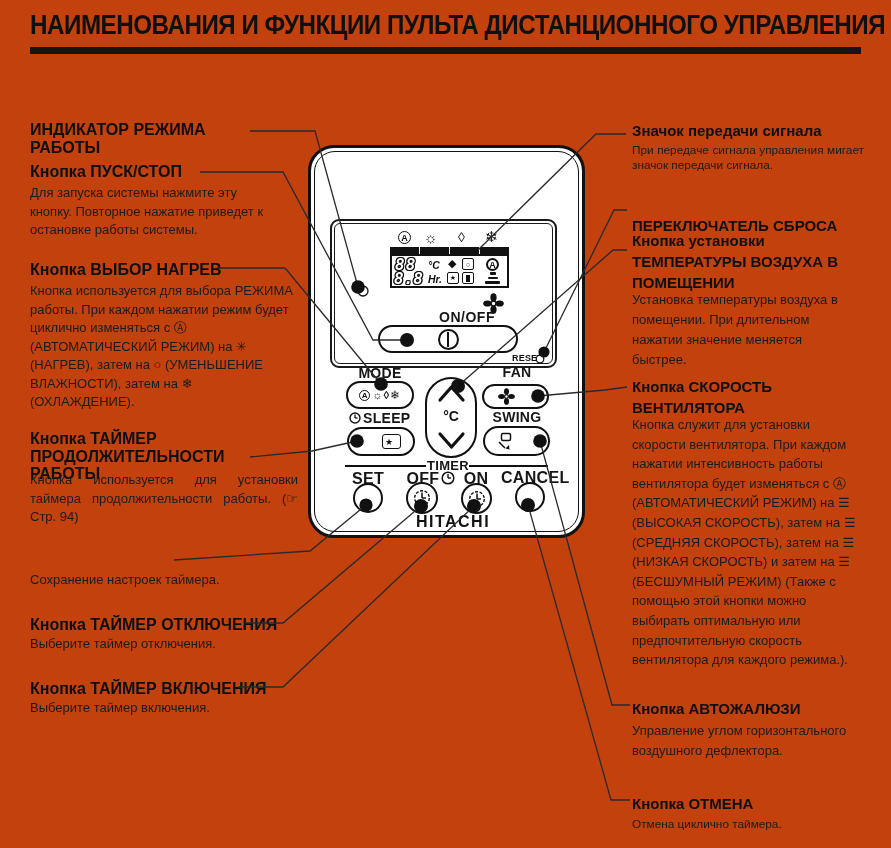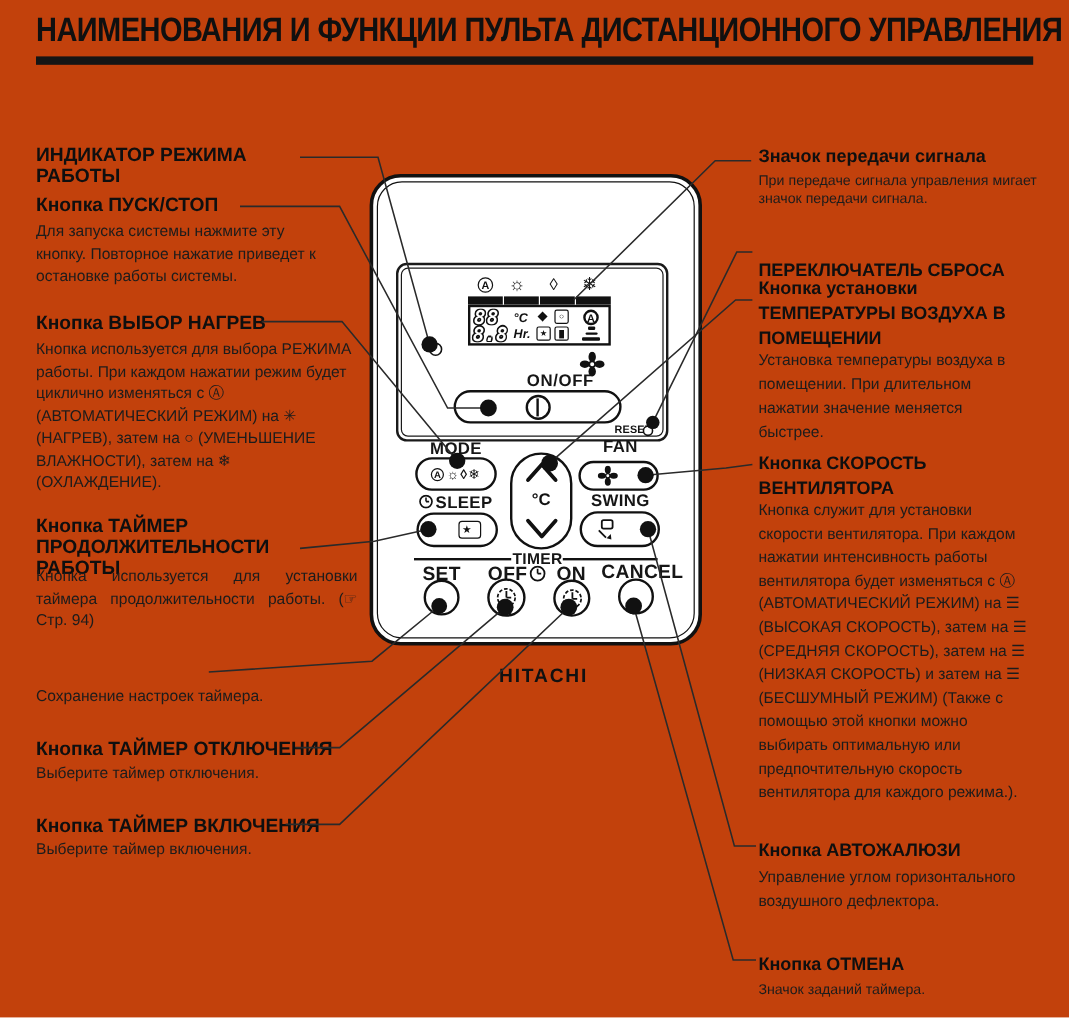--- a/index.html
+++ b/index.html
@@ -39,21 +39,21 @@
            display:flex;align-items:center;justify-content:center;font-size:7px;color:#111;}
   .fanbars{position:absolute;width:15px;height:12px;display:flex;flex-direction:column;justify-content:space-between;align-items:center;}
   .fanbars>i{display:block;background:#111;height:2.6px;border-radius:1px;}
   .pill{border:2px solid #111;border-radius:15px;box-sizing:border-box;background:#fff;
         display:flex;align-items:center;justify-content:center;gap:2px;}
   .rlab{font-size:14px;font-weight:bold;color:#161616;letter-spacing:0.3px;}
   .rlab-sm{font-size:16px;}
   .circle-btn{border:2px solid #111;border-radius:50%;box-sizing:border-box;background:#fff;
               display:flex;align-items:center;justify-content:center;}
   .timer-rule{height:1.6px;background:#111;}
-  .brand{font-size:16px;font-weight:bold;letter-spacing:1.5px;color:#111;margin-top:42px;}
+  .brand{font-size:16px;font-weight:bold;letter-spacing:1.5px;color:#111;}
   .power{width:21px;height:21px;border:2.5px solid #111;border-radius:50%;position:relative;box-sizing:border-box;}
   .power>i{position:absolute;left:50%;top:1px;bottom:1px;width:2.5px;margin-left:-1.25px;background:#111;}
   .starbox{width:19px;height:15px;border:1.7px solid #111;border-radius:3px;box-sizing:border-box;
            display:flex;align-items:center;justify-content:flex-start;font-size:9px;color:#111;padding-left:2px;}
   .reset-lab{font-size:9px;font-weight:bold;color:#111;letter-spacing:0.2px;}
   svg.overlay{position:absolute;left:0;top:0;pointer-events:none;}
 </style>
 </head>
 <body>
 
@@ -89,21 +89,21 @@
   <div class="abs hd hd-lg" style="left:632px;top:230px;width:218px;line-height:21px;">Кнопка установки ТЕМПЕРАТУРЫ ВОЗДУХА В ПОМЕЩЕНИИ</div>
   <div class="abs bd bd-r" style="left:632px;top:290px;width:222px;">Установка температуры воздуха в помещении. При длительном нажатии значение меняется быстрее.</div>
 
   <div class="abs hd hd-lg" style="left:632px;top:376px;width:180px;line-height:21px;">Кнопка СКОРОСТЬ ВЕНТИЛЯТОРА</div>
   <div class="abs bd" style="left:632px;top:415px;width:228px;line-height:19.6px;">Кнопка служит для установки скорости вентилятора. При каждом нажатии интенсивность работы вентилятора будет изменяться с Ⓐ (АВТОМАТИЧЕСКИЙ РЕЖИМ) на ☰ (ВЫСОКАЯ СКОРОСТЬ), затем на ☰ (СРЕДНЯЯ СКОРОСТЬ), затем на ☰ (НИЗКАЯ СКОРОСТЬ) и затем на ☰ (БЕСШУМНЫЙ РЕЖИМ) (Также с помощью этой кнопки можно выбирать оптимальную или предпочтительную скорость вентилятора для каждого режима.).</div>
 
   <div class="abs hd hd-lg" style="left:632px;top:700px;width:235px;">Кнопка АВТОЖАЛЮЗИ</div>
   <div class="abs bd bd-r" style="left:632px;top:721px;width:225px;">Управление углом горизонтального воздушного дефлектора.</div>
 
   <div class="abs hd hd-lg" style="left:632px;top:795px;width:235px;">Кнопка ОТМЕНА</div>
-  <div class="abs bd-sm" style="left:632px;top:817px;width:225px;text-align:left;">Значок заданий таймера.</div>
+  <div class="abs bd-sm" style="left:632px;top:817px;width:225px;text-align:left;">Отмена циклично таймера.</div>
 
   <div class="abs rc-body">
     <div class="rc-body-inner"></div>
   </div>
 
   <div class="abs panel">
     <div class="panel-inner"></div>
   </div>
 
   <span class="abs ca" style="left:398px;top:231px;">A</span>

